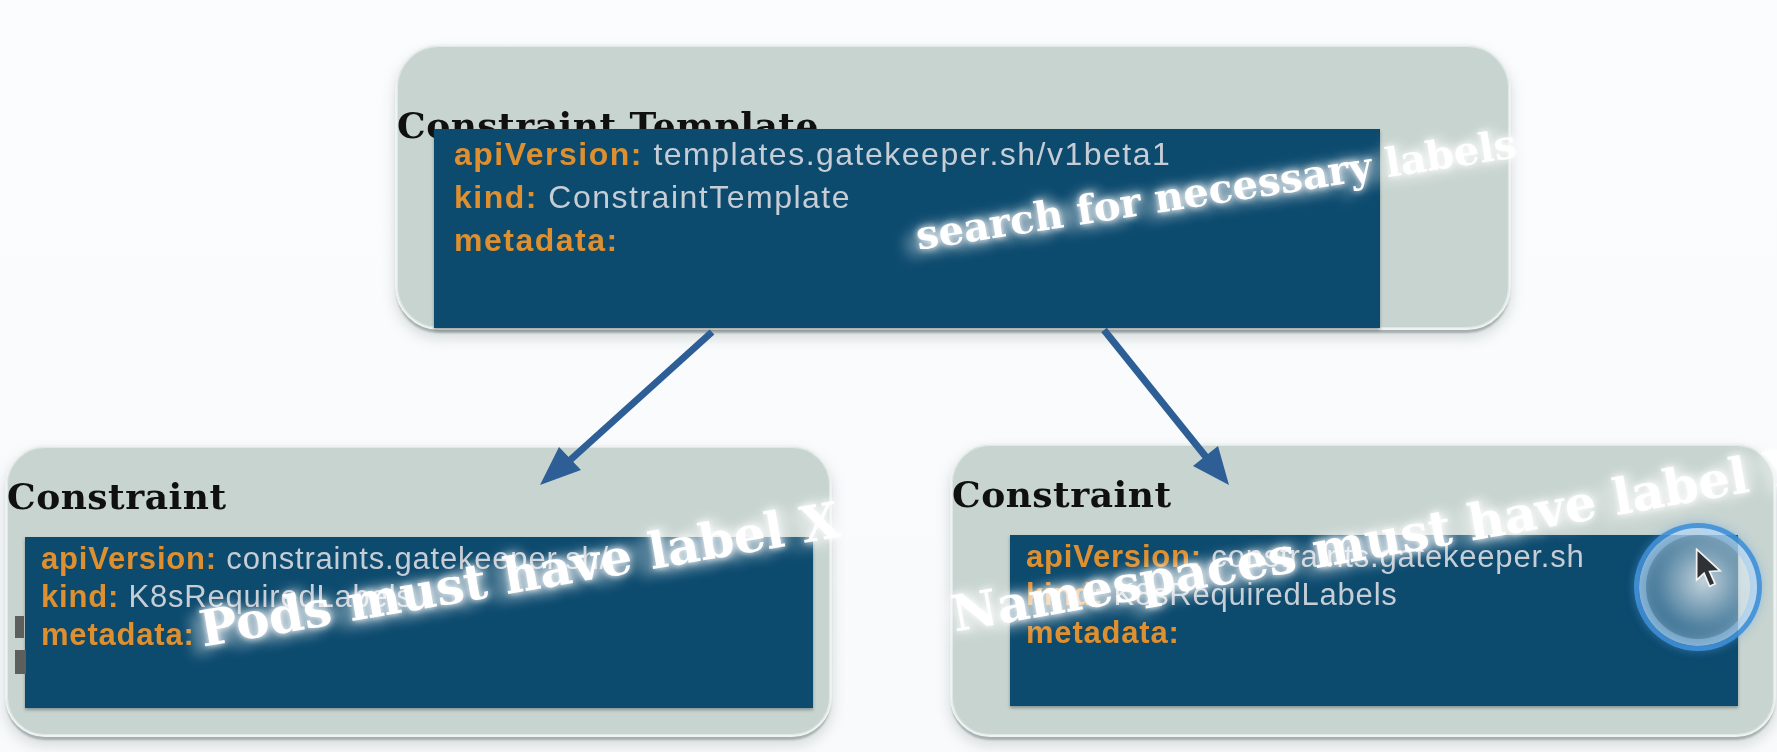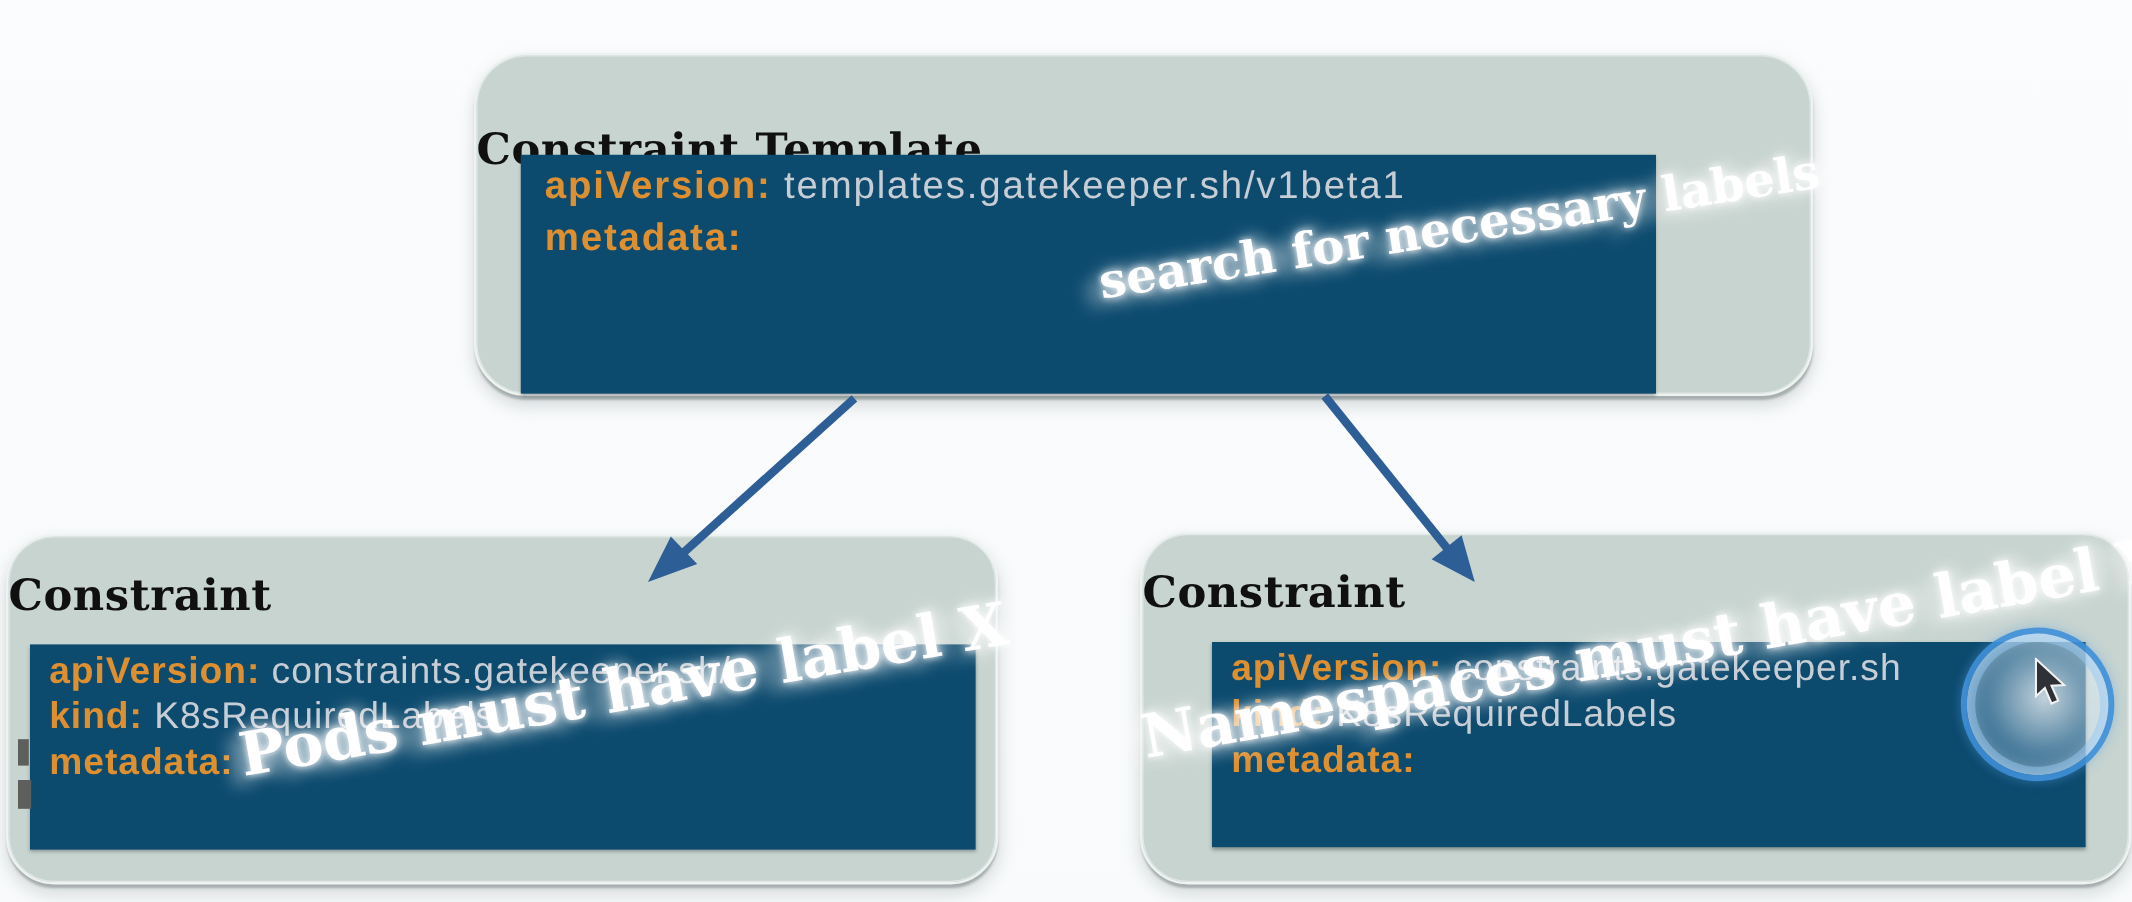--- a/index.html
+++ b/index.html
@@ -49,20 +49,21 @@
 </style>
 </head>
 <body>
 
 <div class="stage">
 
   <div class="panel" style="left:395px;top:44px;width:1112px;height:282px;">
     <div class="panel-title" style="top:58px;">Constraint Template</div>
     <div class="code code-top" style="left:37px;top:83px;width:926px;height:195px;">
       <div class="code-line"><span class="k">apiVersion:</span><span class="v"> templates.gatekeeper.sh/v1beta1</span></div>
+      <div class="code-line"><span class="k">kind:</span><span class="v"> ConstraintTemplate</span></div>
       <div class="code-line"><span class="k">metadata:</span><span class="v"></span></div>
     </div>
   </div>
 
   <div class="panel" style="left:5px;top:445px;width:823px;height:288px;border-radius:40px;">
     <div class="panel-title" style="top:28px;">Constraint</div>
     <div class="code code-bot" style="left:18px;top:90px;width:772px;height:152px;">
       <div class="code-line"><span class="k">apiVersion:</span><span class="v"> constraints.gatekeeper.sh/</span></div>
       <div class="code-line"><span class="k">kind:</span><span class="v"> K8sRequiredLabels</span></div>
       <div class="code-line"><span class="k">metadata:</span><span class="v"></span></div>

